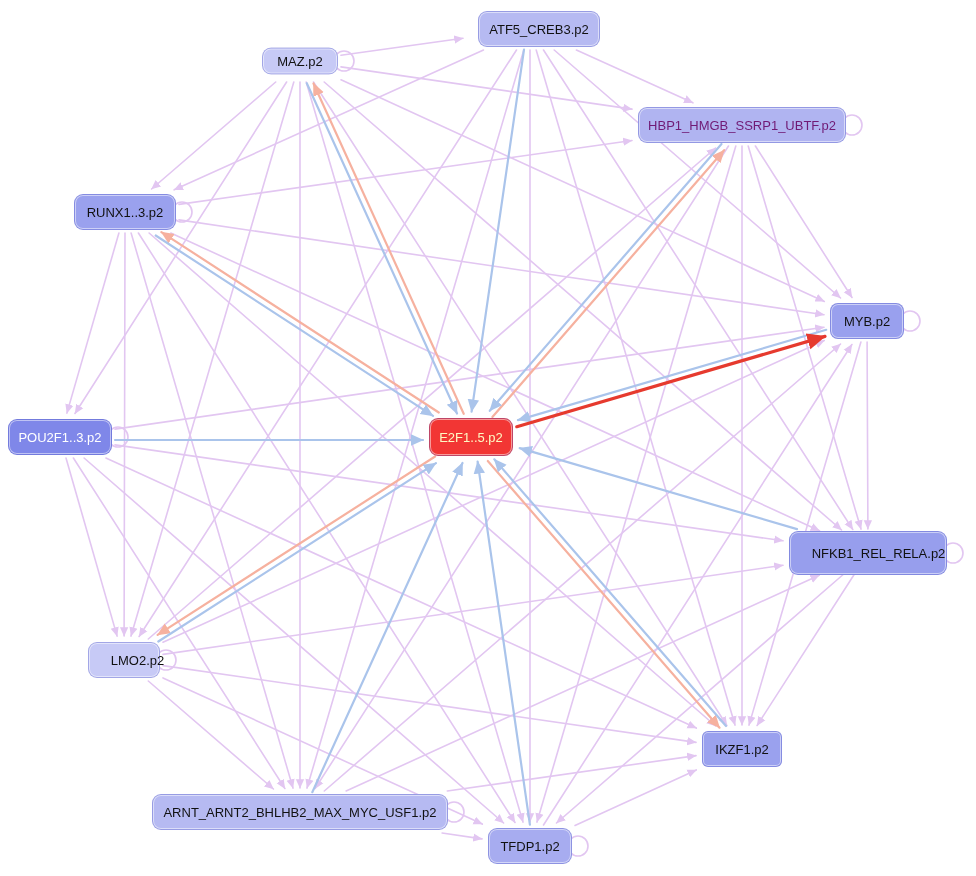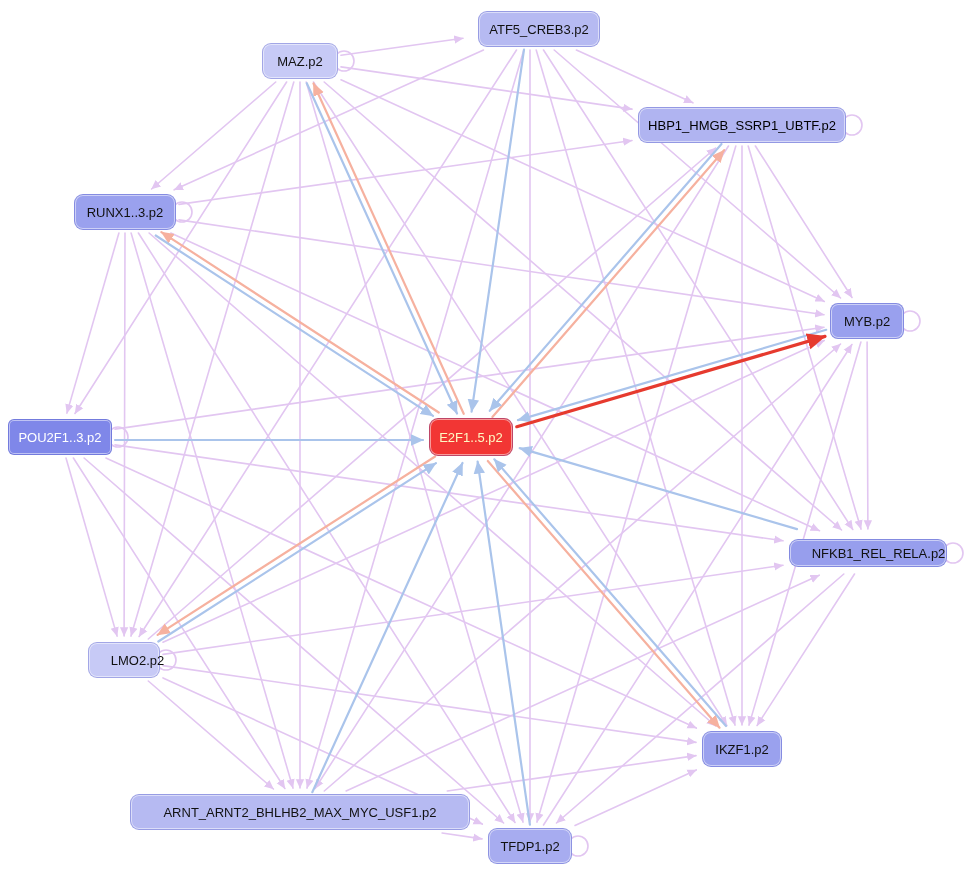--- a/index.html
+++ b/index.html
@@ -123,47 +123,47 @@
       <line x1="158.3" y1="641.5" x2="435.9" y2="463.1" stroke="#aac4eb" stroke-width="2.2" stroke-linecap="round" marker-end="url(#arrow-blue)"></line>
       <line x1="726.0" y1="726.0" x2="494.3" y2="459.3" stroke="#aac4eb" stroke-width="2.2" stroke-linecap="round" marker-end="url(#arrow-blue)"></line>
       <line x1="312.3" y1="792.2" x2="462.5" y2="463.0" stroke="#aac4eb" stroke-width="2.2" stroke-linecap="round" marker-end="url(#arrow-blue)"></line>
       <line x1="529.9" y1="824.6" x2="477.6" y2="461.5" stroke="#aac4eb" stroke-width="2.2" stroke-linecap="round" marker-end="url(#arrow-blue)"></line>
       <line x1="516.8" y1="426.7" x2="825.0" y2="336.4" stroke="#e63a2e" stroke-width="3.2" stroke-linecap="round" marker-end="url(#arrow-red)"></line>
     </svg>
   <div id="node-layer">
       <div class="node" style="left: 530px; top: 29px; width: 122px; height: 36px; background: rgb(182, 186, 242); color: rgb(17, 17, 17); margin-left: 9px;">
         <span>ATF5_CREB3.p2</span>
       </div>
-      <div class="node" style="left: 300px; top: 61px; width: 76px; height: 36px; background: rgb(199, 202, 246); color: rgb(17, 17, 17);">
+      <div class="node" style="left: 300px; top: 61px; width: 76px; height: 27px; background: rgb(199, 202, 246); color: rgb(17, 17, 17);">
         <span>MAZ.p2</span>
       </div>
-      <div class="node" style="left: 742px; top: 125px; width: 208px; height: 36px; background: rgb(176, 180, 241); color: #000000;">
+      <div class="node" style="left: 742px; top: 125px; width: 208px; height: 36px; background: rgb(176, 180, 241); color: #701a75;">
         <span>HBP1_HMGB_SSRP1_UBTF.p2</span>
       </div>
       <div class="node" style="left: 125px; top: 212px; width: 102px; height: 36px; background: rgb(154, 161, 238); color: rgb(17, 17, 17);">
         <span>RUNX1..3.p2</span>
       </div>
       <div class="node" style="left: 867px; top: 321px; width: 74px; height: 36px; background: rgb(153, 160, 238); color: rgb(17, 17, 17); border-radius: 8px;">
         <span>MYB.p2</span>
       </div>
-      <div class="node" style="left: 60px; top: 437px; width: 104px; height: 36px; background: rgb(127, 135, 233); color: rgb(255, 255, 255); border-radius: 6px;">
+      <div class="node" style="left: 60px; top: 437px; width: 104px; height: 36px; background: rgb(127, 135, 233); color: rgb(255, 255, 255);">
         <span>POU2F1..3.p2</span>
       </div>
       <div class="node" style="left: 471px; top: 437px; width: 84px; height: 38px; background: rgb(242, 54, 52); color: #fef9c3;">
         <span>E2F1..5.p2</span>
       </div>
-      <div class="node" style="left: 868px; top: 553px; width: 158px; height: 28px; background: rgb(151, 158, 237); color: rgb(17, 17, 17); padding-left: 31px;">
+      <div class="node" style="left: 868px; top: 553px; width: 158px; height: 44px; background: rgb(151, 158, 237); color: rgb(17, 17, 17); padding-left: 31px;">
         <span>NFKB1_REL_RELA.p2</span>
       </div>
       <div class="node" style="left: 124px; top: 660px; width: 72px; height: 36px; background: rgb(199, 202, 246); color: rgb(17, 17, 17); padding-left: 37px;">
         <span>LMO2.p2</span>
       </div>
-      <div class="node" style="left: 742px; top: 749px; width: 80px; height: 36px; background: rgb(154, 161, 238); color: rgb(17, 17, 17);">
+      <div class="node" style="left: 742px; top: 749px; width: 80px; height: 36px; background: rgb(154, 161, 238); color: rgb(17, 17, 17); border-radius: 6px;">
         <span>IKZF1.p2</span>
       </div>
-      <div class="node" style="left: 300px; top: 812px; width: 340px; height: 36px; background: rgb(182, 186, 242); color: rgb(17, 17, 17);">
+      <div class="node" style="left: 300px; top: 812px; width: 296px; height: 36px; background: rgb(182, 186, 242); color: rgb(17, 17, 17);">
         <span>ARNT_ARNT2_BHLHB2_MAX_MYC_USF1.p2</span>
       </div>
       <div class="node" style="left: 530px; top: 846px; width: 84px; height: 36px; background: rgb(167, 172, 240); color: rgb(17, 17, 17); align-items: center;">
         <span>TFDP1.p2</span>
       </div>
     </div>
 </div>
 
 </body></html>

